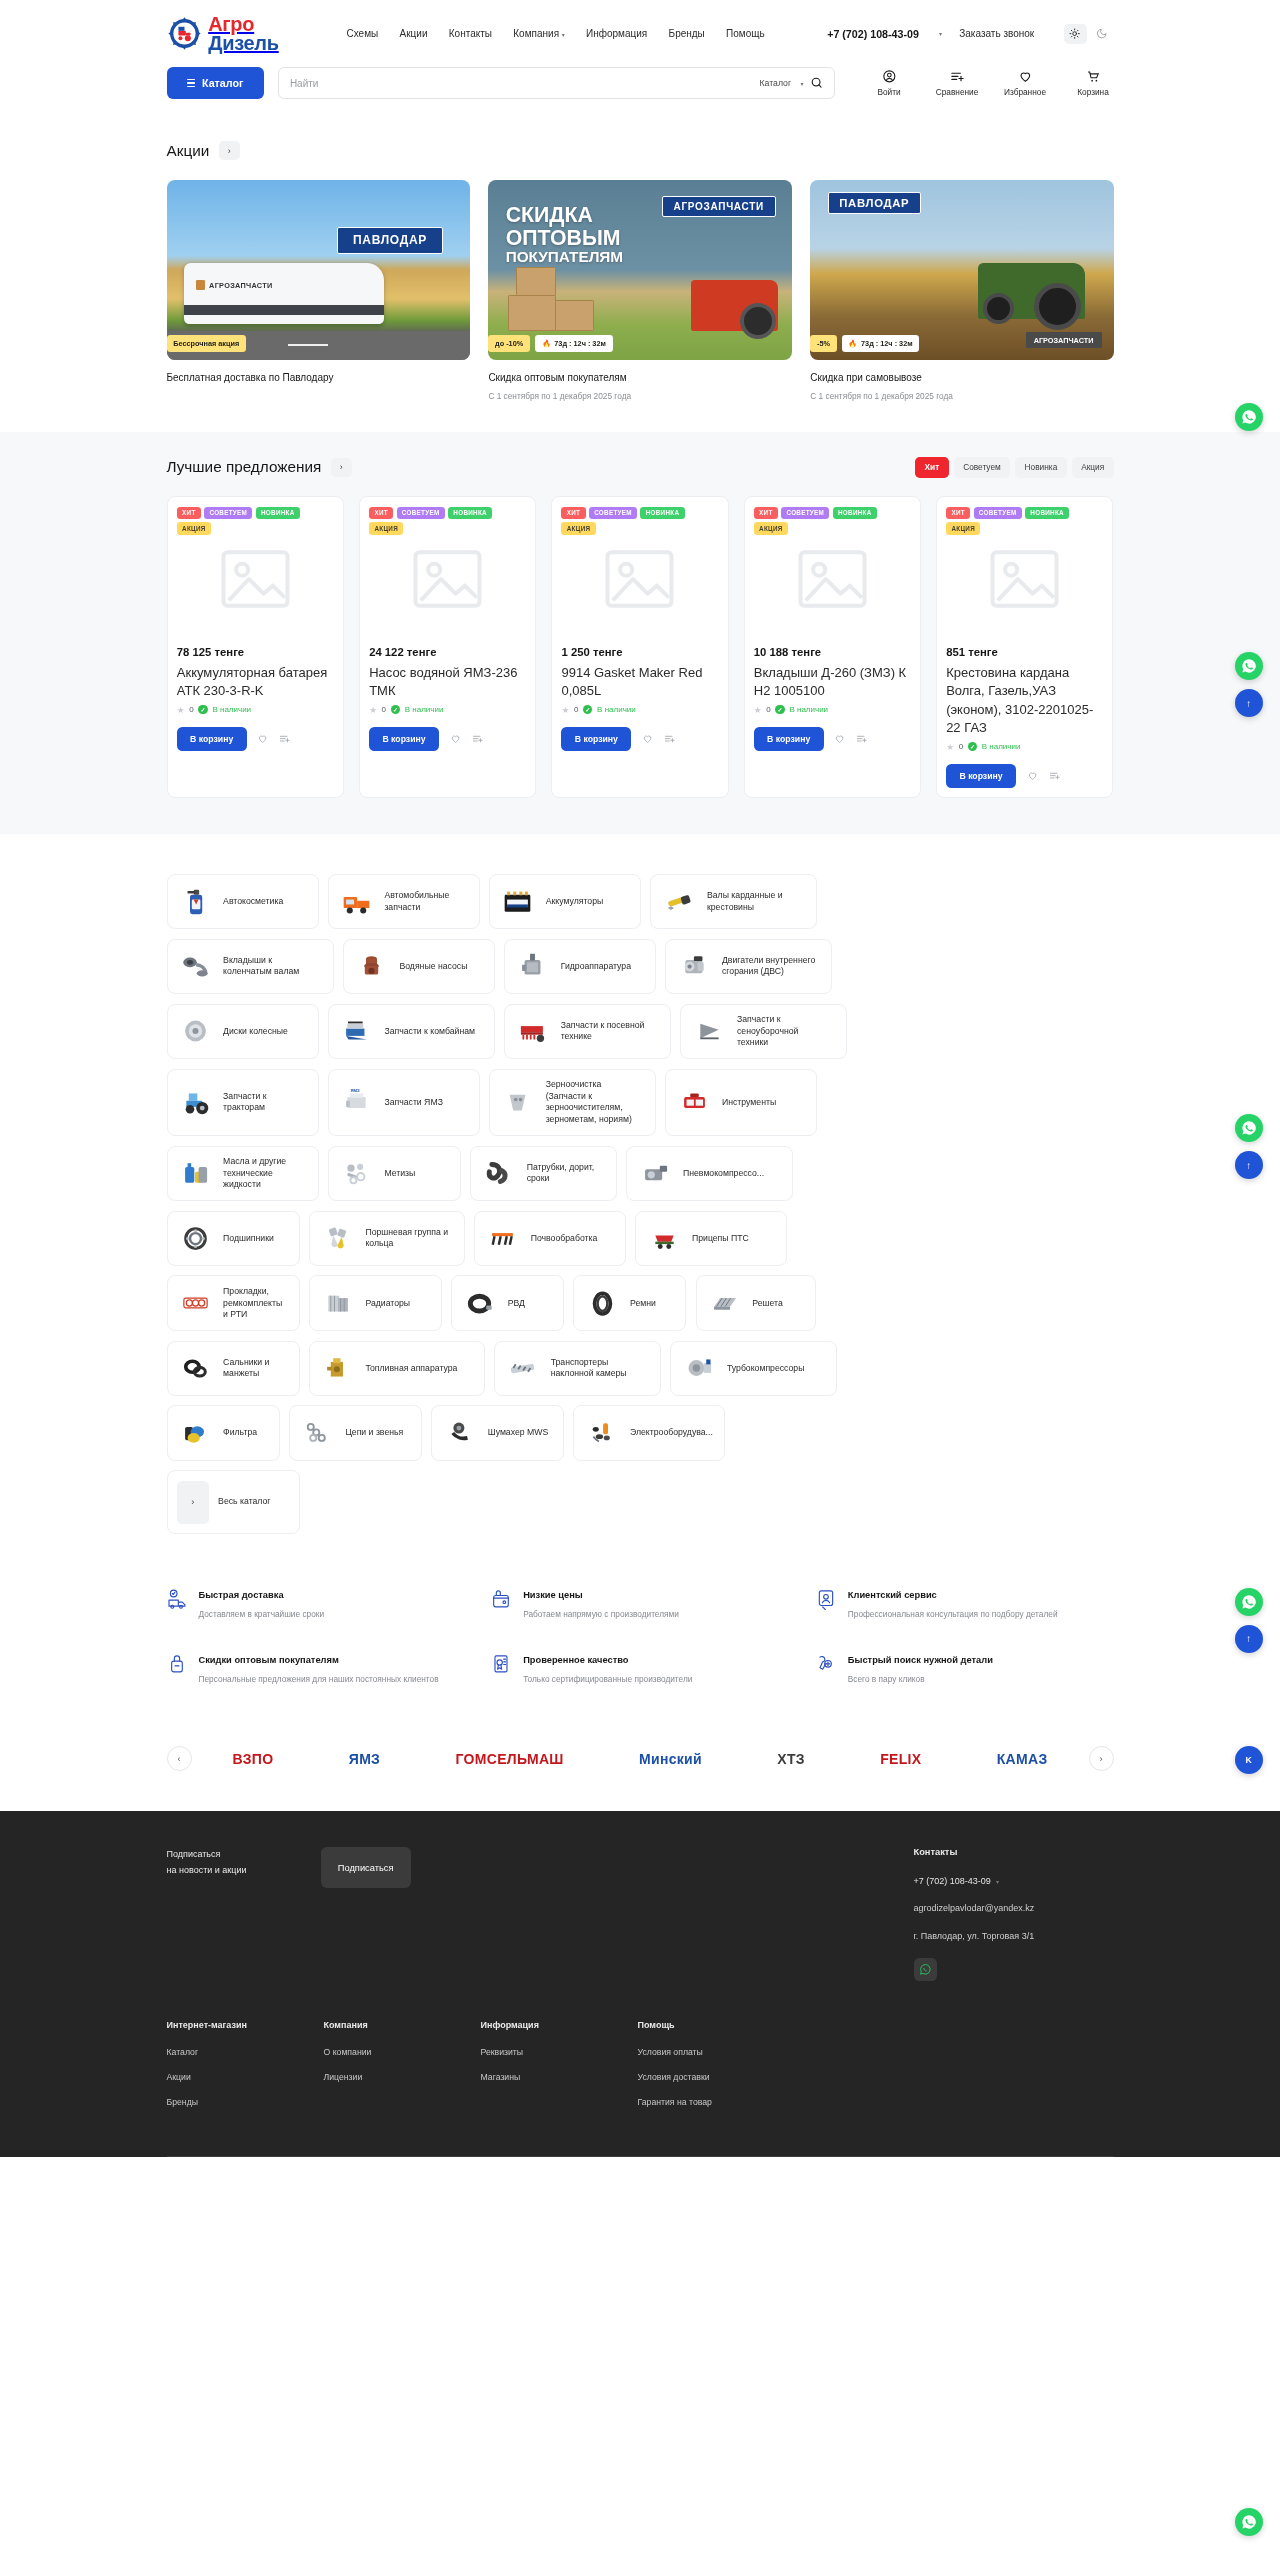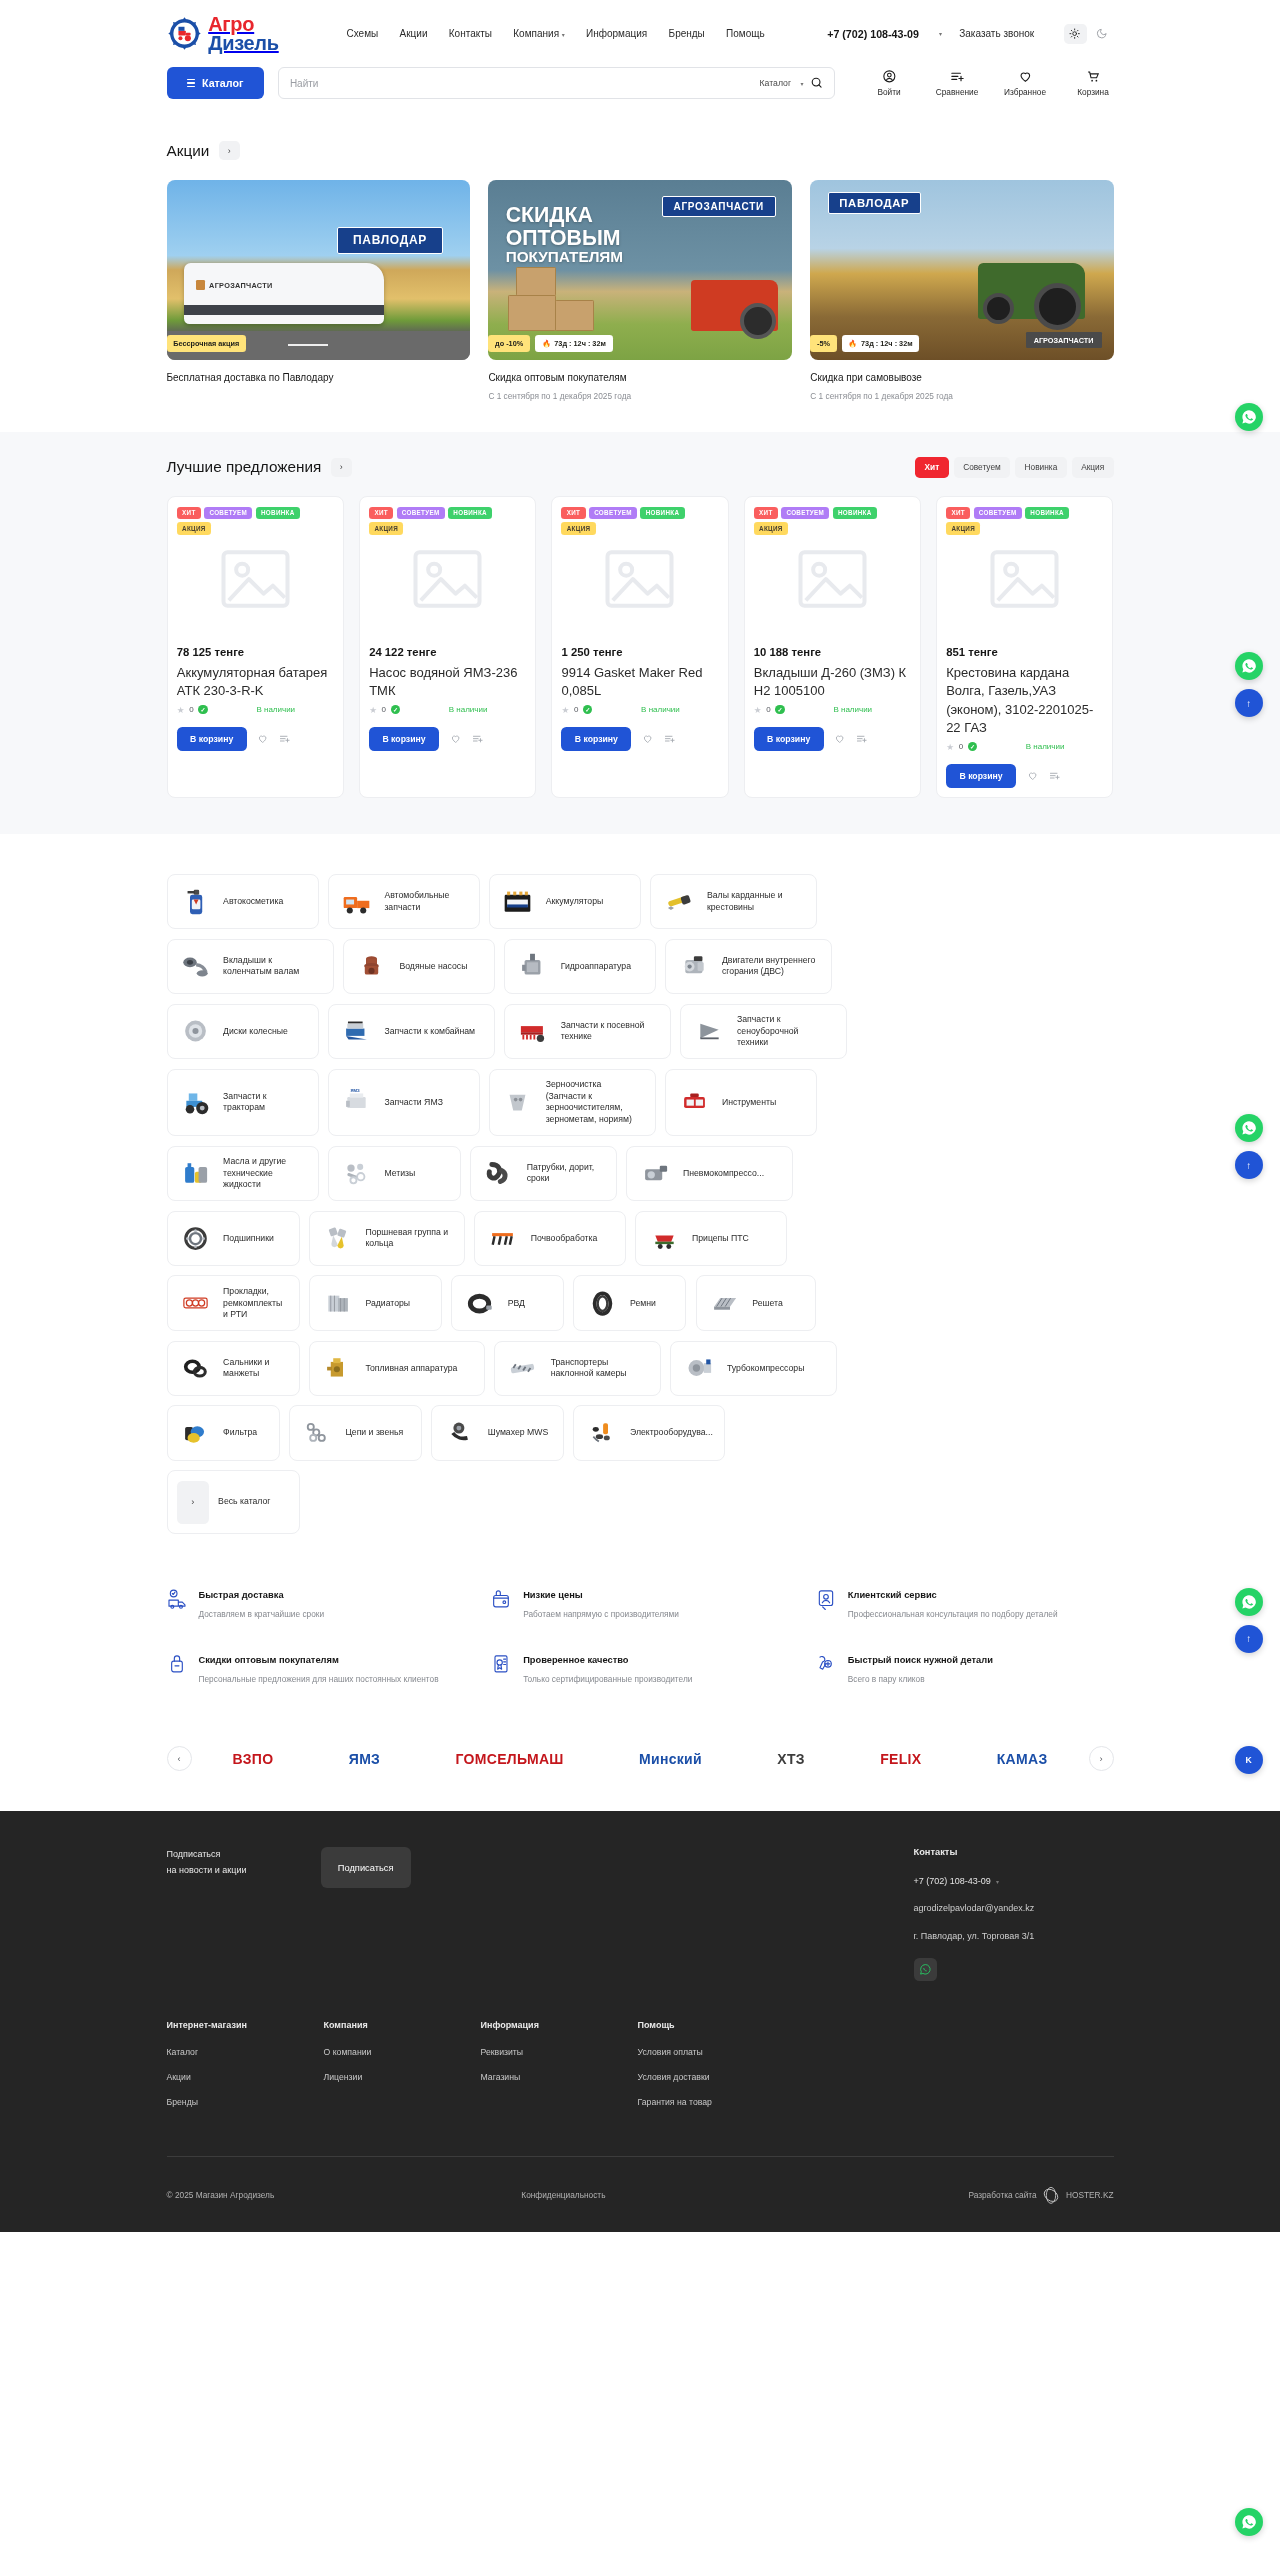--- a/index.html
+++ b/index.html
@@ -125,21 +125,21 @@
   .lbl.rec { background:#b07cf6; }
   .lbl.new { background:#3ed16b; }
   .lbl.akc { background:#ffd95e; color:#4a4130;}
   .prod-img { height:107px; display:flex; align-items:center; justify-content:center; margin:-9.3px 0 6.7px;}
   .ph-svg { width:75px; height:64px; }
   .price { font-size:11.3px; font-weight:bold; color:#161616; margin-top:6.7px;}
   .pname { font-size:13px; color:#2b2b2b; line-height:1.42; margin-top:6px; min-height:37px;}
   .prow { display:flex; align-items:center; gap:4.7px; margin-top:4px; font-size:8px;}
   .star { color:#c9ccd2; font-size:8.7px;}
   .rate { color:#55585e; }
-  .instock { color:#2fbf4f;margin-left:44px; }
+  .instock { color:#2fbf4f; }
   .chk { width:9.3px;height:9.3px;border-radius:50%;background:#2fbf4f;display:inline-flex;align-items:center;justify-content:center;color:#fff;font-size:6px;font-weight:bold;}
   .pactions { display:flex; align-items:center; gap:10.7px; margin-top:12px;}
   .cart-btn { background:#2054d6; color:#fff; border:none; border-radius:5.3px; height:24px; padding:0 13.3px; font-size:8.7px; font-weight:bold; cursor:pointer; font-family:inherit;}
   .mini-ic { color:#a9adb4; cursor:pointer; display:flex; }
 
   
   .cats { background:#fff; padding:40px 0 47px;}
   .cat-rows { display:flex; flex-direction:column; gap:9.3px; }
   .cat-row { display:flex; gap:9.3px; flex-wrap:wrap;}
   .cat-card {
@@ -1196,32 +1196,20 @@
         </div>
         <div class="f-col">
           <h4>Помощь</h4>
           <a href="#">Условия оплаты</a>
           <a href="#">Условия доставки</a>
           <a href="#">Гарантия на товар</a>
         </div>
       </div>
 
     <div class="f-divider"></div>
-    <div class="f-bot">
-      <span>© 2025 Магазин Агродизель</span>
-      <a class="mid" href="#" style="color:#b2b2b2;text-decoration:none;">Конфиденциальность</a>
-      <span class="right">
-        <span>Разработка сайта</span>
-        <svg width="16" height="18.7" viewBox="0 0 24 28" fill="none" stroke="#c9c9c9" stroke-width="1.3">
-          <ellipse cx="12" cy="14" rx="7" ry="12"></ellipse>
-            <ellipse cx="12" cy="14" rx="11" ry="8" transform="rotate(35 12 14)"></ellipse>
-        </svg>
-        <span>HOSTER.KZ</span>
-      </span>
-    </div>
   </div>
 </footer>
 
 <div class="float-col" style="position:fixed; bottom:40px; right:17.3px;">
   <div class="fab wa">
     <svg width="16" height="16" viewBox="0 0 24 24" fill="#fff">
         <path d="M12 2a10 10 0 0 0-8.6 15l-1.3 4.6 4.7-1.2A10 10 0 1 0 12 2zm5.3 14.1c-.2.6-1.2 1.2-1.7 1.2-.5 0-1 .2-3.3-.7-2.8-1.1-4.5-3.9-4.7-4.1-.1-.2-1-1.4-1-2.6s.6-1.8.9-2c.2-.3.5-.3.7-.3h.5c.2 0 .4 0 .6.5l.8 2c.1.2 0 .4-.1.5l-.3.4c-.1.2-.3.3-.1.6.2.3.8 1.3 1.7 2.1 1.2 1 2.1 1.4 2.4 1.5.2.1.4.1.6-.1l.8-1c.2-.2.3-.2.6-.1l2 .9c.2.1.4.2.4.3.1.1.1.6-.1 1.1z"></path>
       </svg>
   </div>
 </div>

